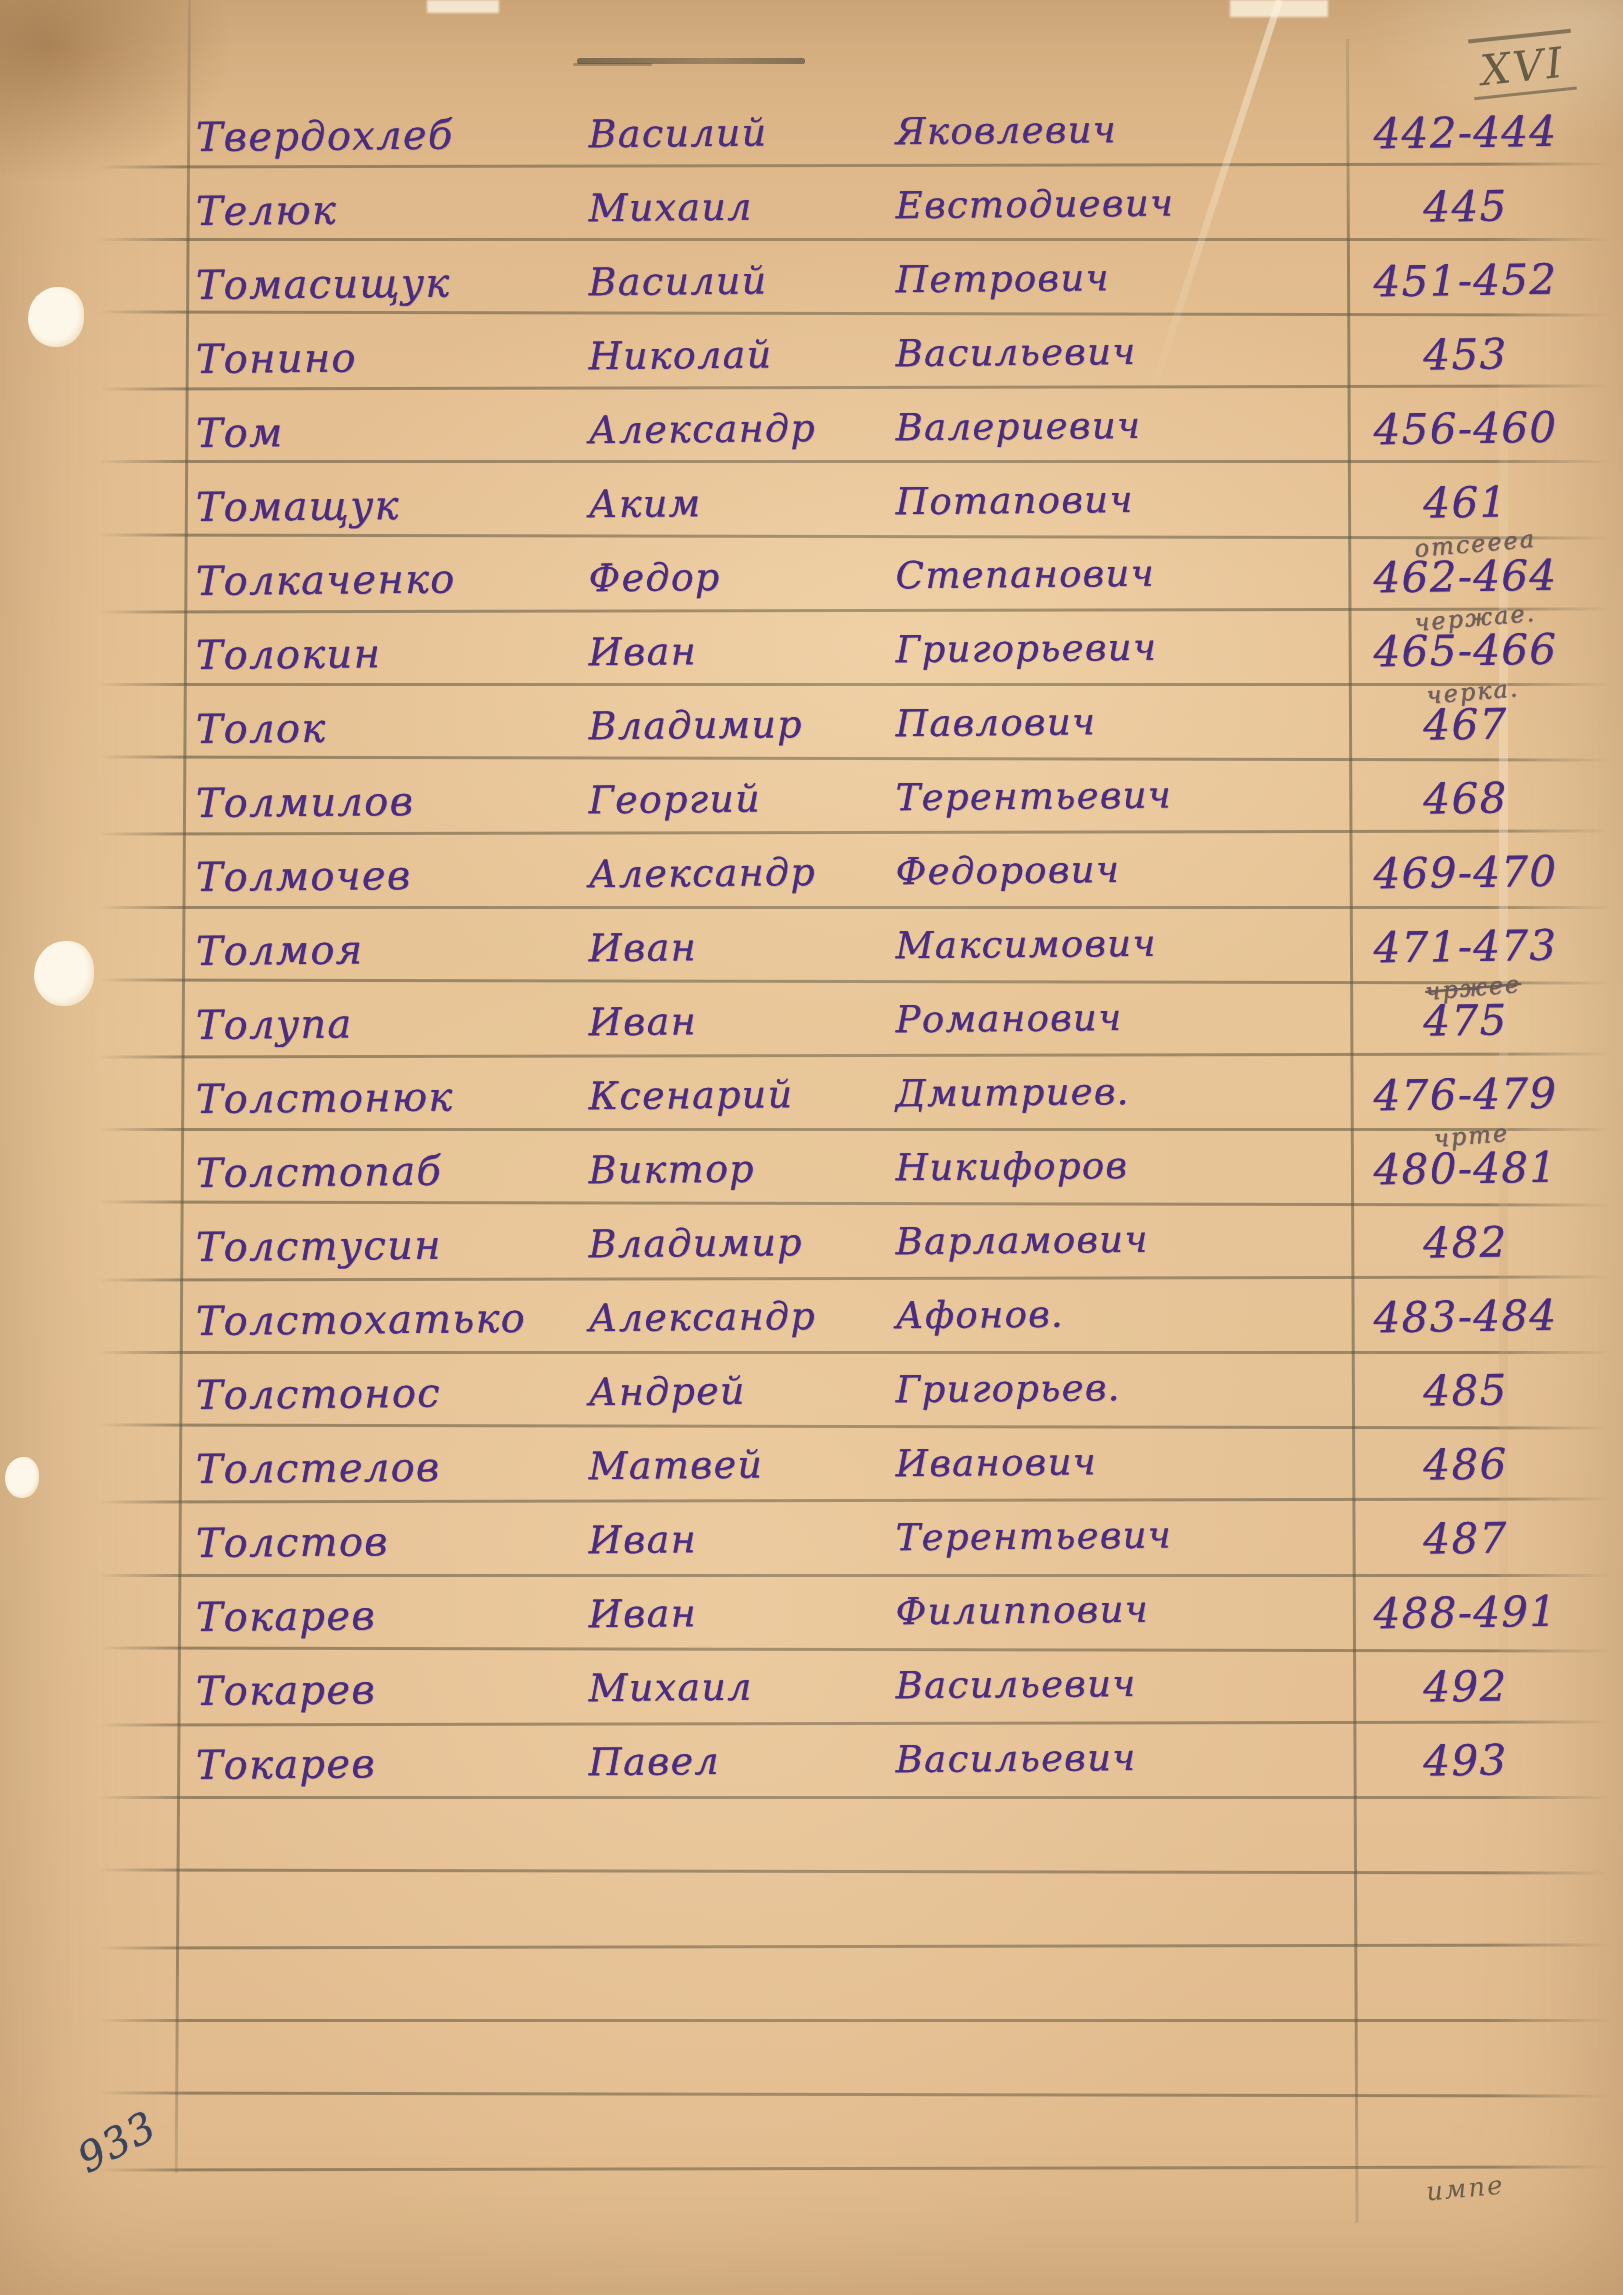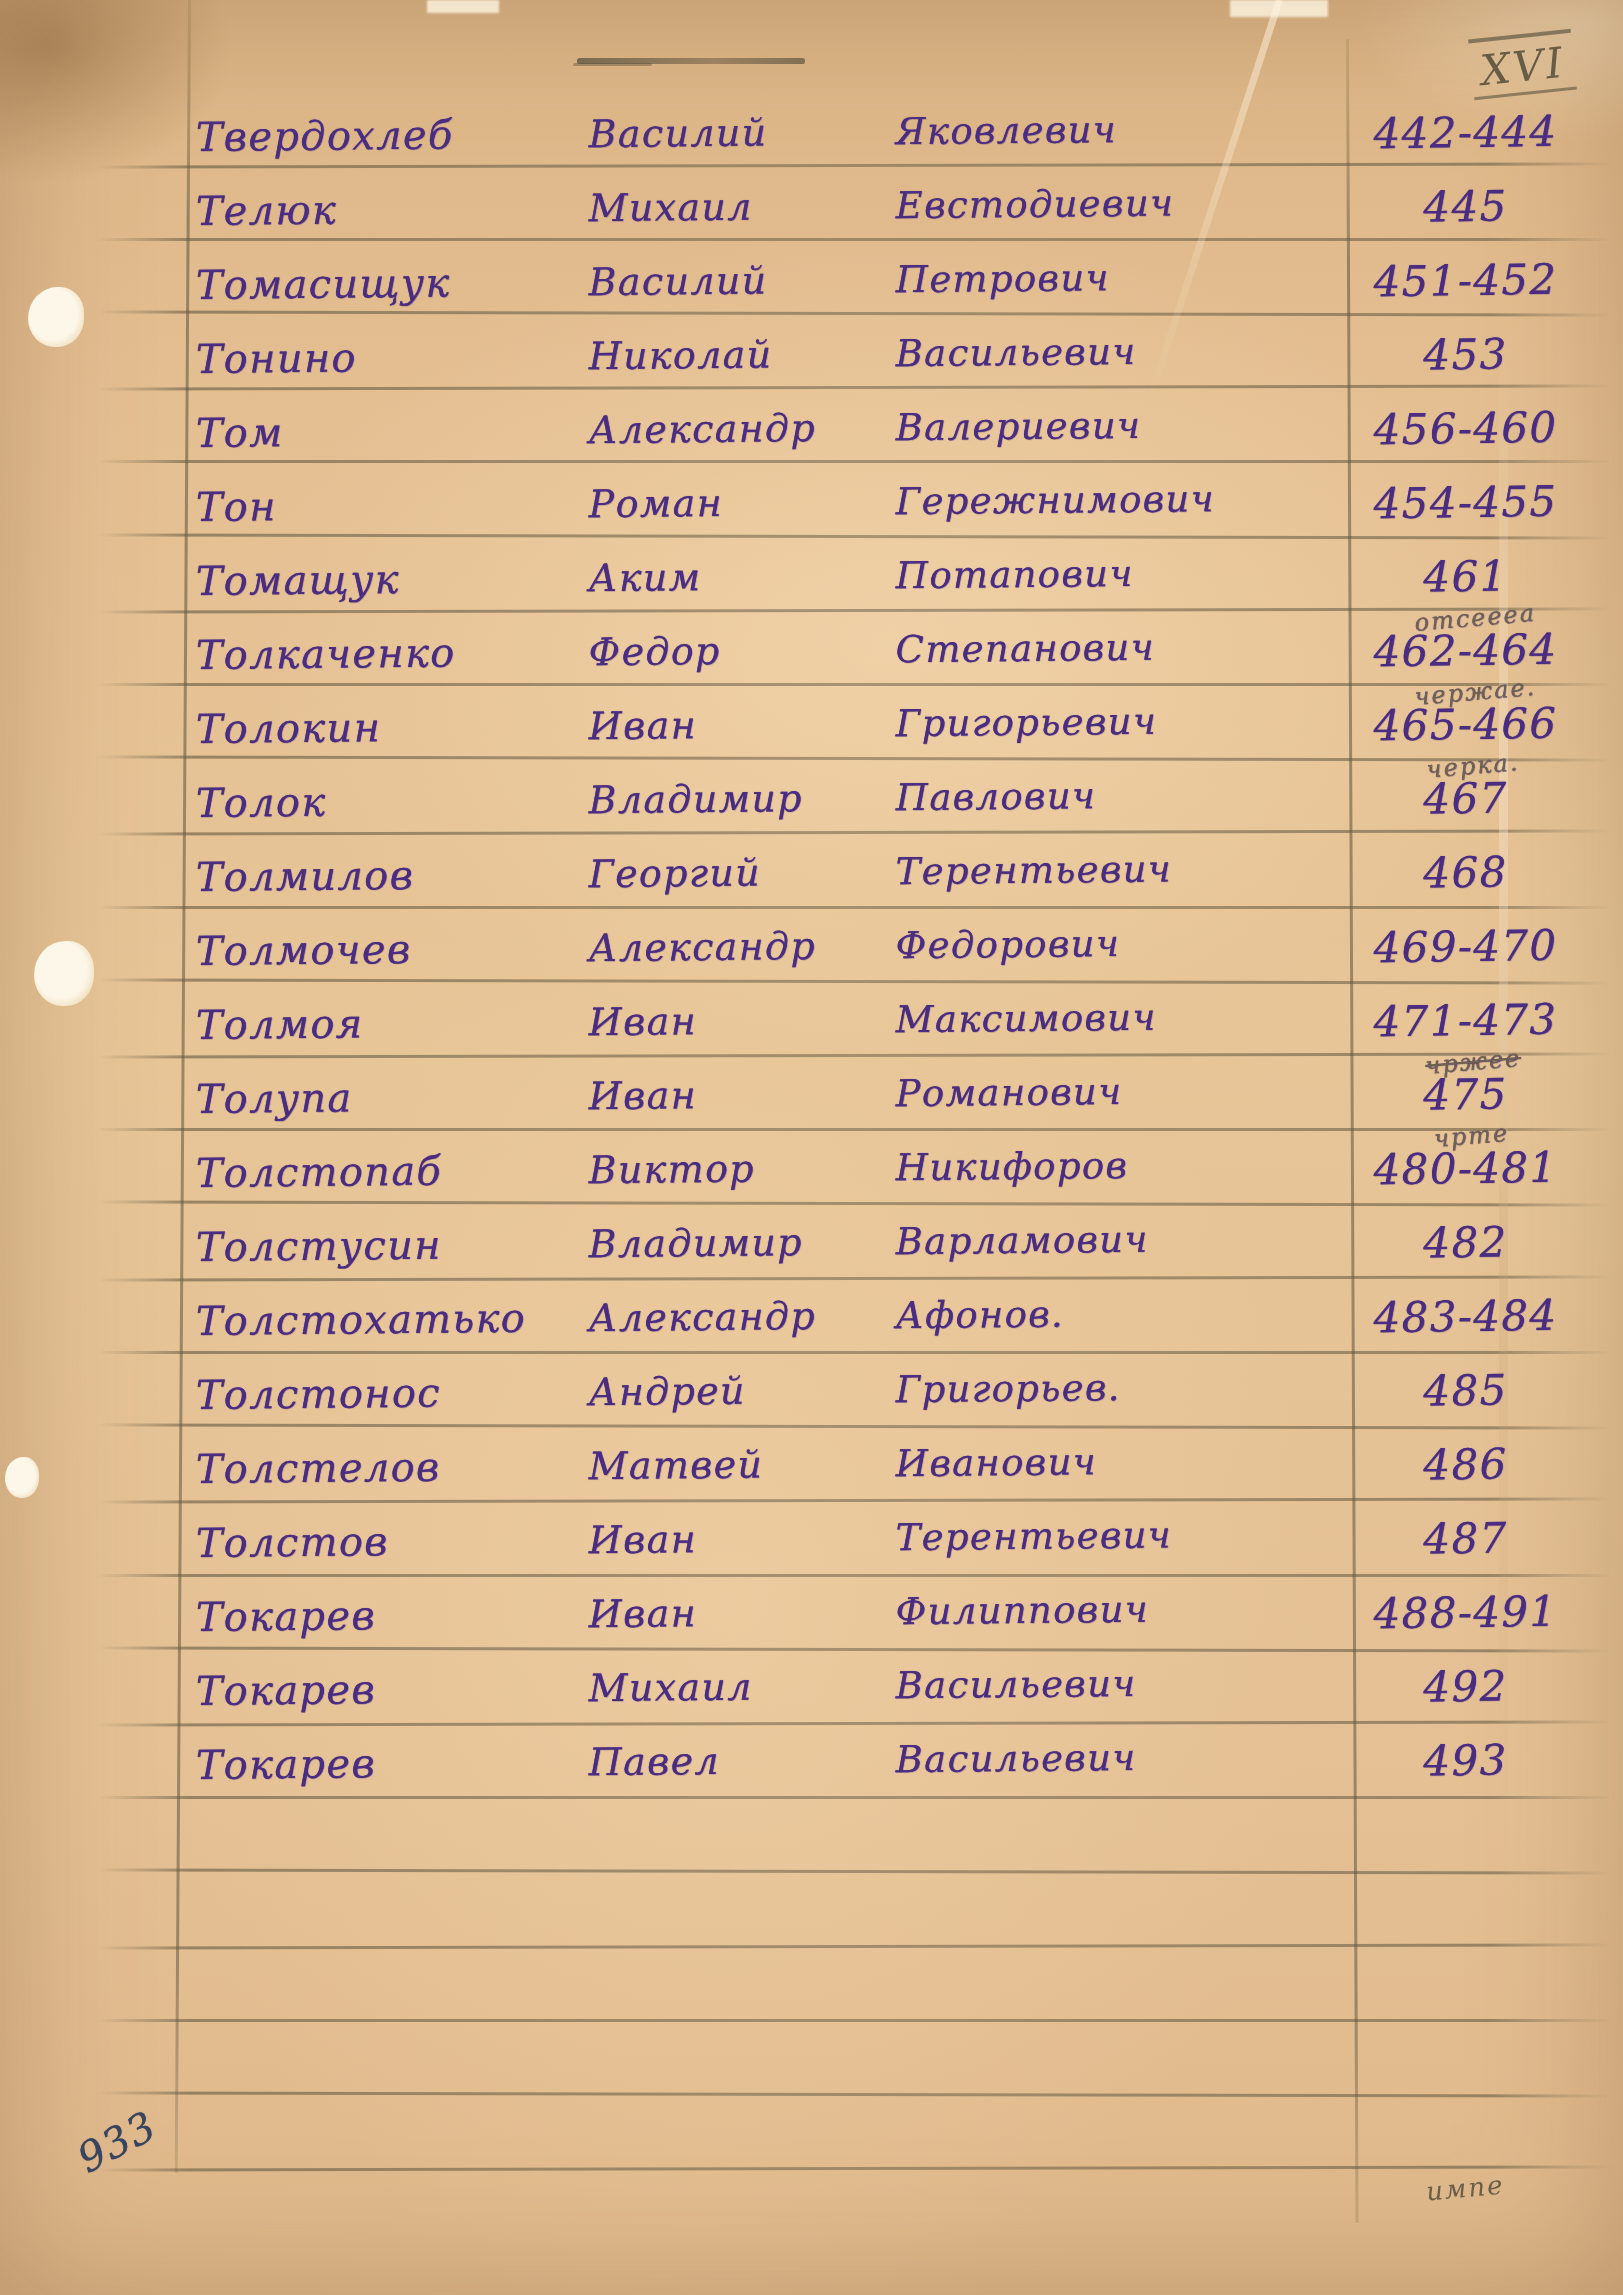--- a/index.html
+++ b/index.html
@@ -147,28 +147,20 @@
       <div class="row">
         <div class="cell-name ink">
           <span class="surname">Том</span>
           <span class="given">Александр</span>
           <span class="patronymic">Валериевич</span>
         </div>
         <div class="cell-pages ink"><span>456-460</span></div>
       </div>
       <div class="row">
         <div class="cell-name ink">
-          <span class="surname">Тон</span>
-          <span class="given">Роман</span>
-          <span class="patronymic">Гережнимович</span>
-        </div>
-        <div class="cell-pages ink"><span>454-455</span></div>
-      </div>
-      <div class="row">
-        <div class="cell-name ink">
           <span class="surname">Томащук</span>
           <span class="given">Аким</span>
           <span class="patronymic">Потапович</span>
         </div>
         <div class="cell-pages ink"><span>461</span></div>
       </div>
       <div class="row">
         <div class="cell-name ink">
           <span class="surname">Толкаченко</span>
           <span class="given">Федор</span>
@@ -219,20 +211,28 @@
       <div class="row">
         <div class="cell-name ink">
           <span class="surname">Толупа</span>
           <span class="given">Иван</span>
           <span class="patronymic">Романович</span>
         </div>
         <div class="cell-pages ink"><span class="note pencil struck">чржее</span><span>475</span></div>
       </div>
       <div class="row">
         <div class="cell-name ink">
+          <span class="surname">Толстонюк</span>
+          <span class="given">Ксенарий</span>
+          <span class="patronymic">Дмитриев.</span>
+        </div>
+        <div class="cell-pages ink"><span>476-479</span></div>
+      </div>
+      <div class="row">
+        <div class="cell-name ink">
           <span class="surname">Толстопаб</span>
           <span class="given">Виктор</span>
           <span class="patronymic">Никифоров</span>
         </div>
         <div class="cell-pages ink"><span class="note pencil">чрте</span><span>480-481</span></div>
       </div>
       <div class="row">
         <div class="cell-name ink">
           <span class="surname">Толстусин</span>
           <span class="given">Владимир</span>

